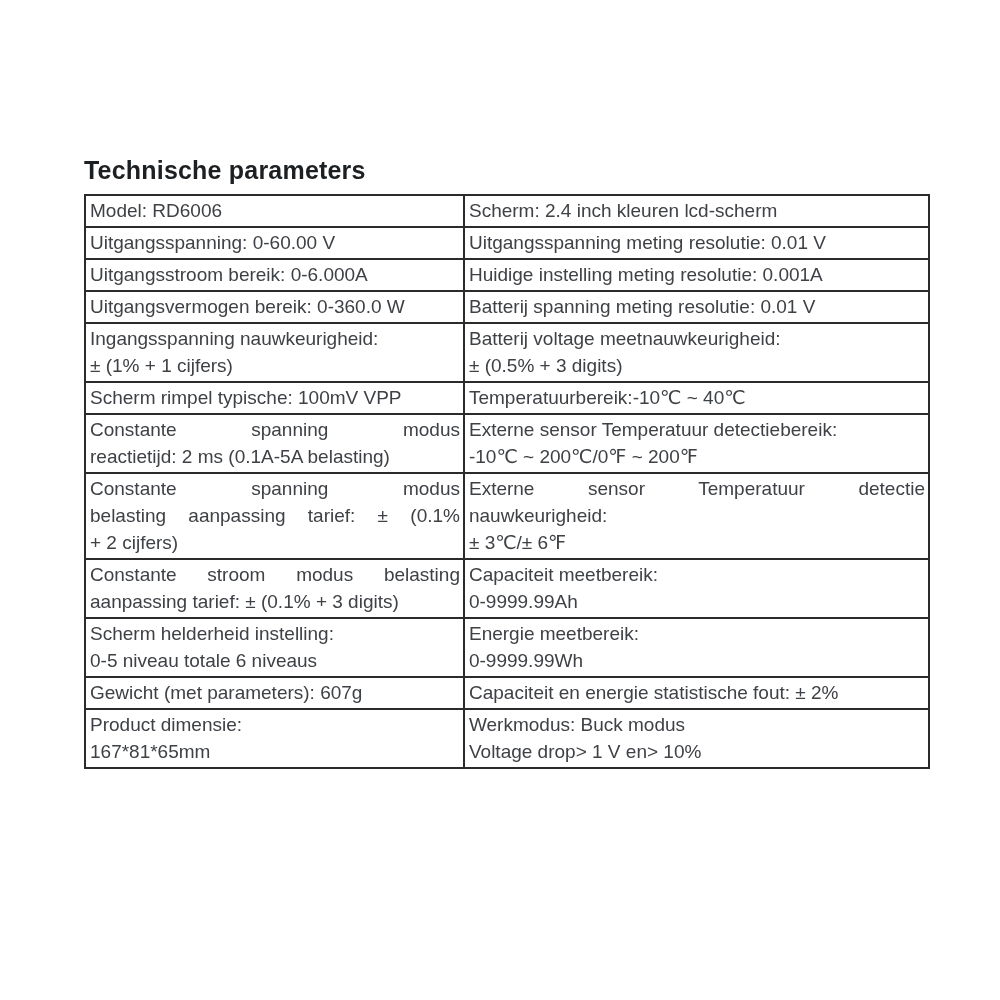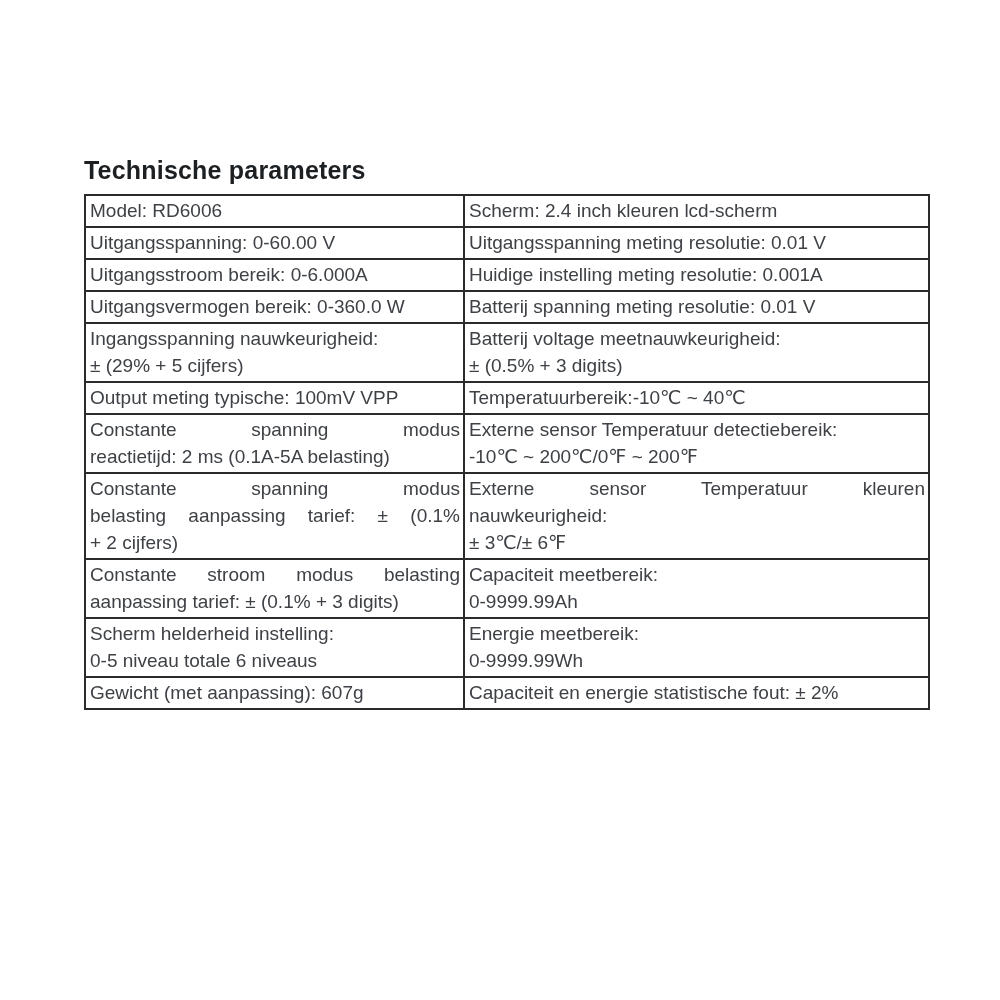--- a/index.html
+++ b/index.html
@@ -88,30 +88,30 @@
             <td class="col-left">
               <div class="cell-line">Uitgangsvermogen bereik: 0-360.0 W</div>
             </td>
             <td class="col-right">
               <div class="cell-line">Batterij spanning meting resolutie: 0.01 V</div>
             </td>
           </tr>
           <tr>
             <td class="col-left">
               <div class="cell-line">Ingangsspanning nauwkeurigheid:</div>
-              <div class="cell-line">± (29% + 5 cijfers)</div>
+              <div class="cell-line">± (1% + 1 cijfers)</div>
             </td>
             <td class="col-right">
               <div class="cell-line">Batterij voltage meetnauwkeurigheid:</div>
               <div class="cell-line">± (0.5% + 3 digits)</div>
             </td>
           </tr>
           <tr>
             <td class="col-left">
-              <div class="cell-line">Output meting typische: 100mV VPP</div>
+              <div class="cell-line">Scherm rimpel typische: 100mV VPP</div>
             </td>
             <td class="col-right">
               <div class="cell-line">Temperatuurbereik:-10℃ ~ 40℃</div>
             </td>
           </tr>
           <tr>
             <td class="col-left">
               <div class="cell-line stretch">Constante spanning modus</div>
               <div class="cell-line">reactietijd: 2 ms (0.1A-5A belasting)</div>
             </td>
@@ -120,21 +120,21 @@
               <div class="cell-line">-10℃ ~ 200℃/0℉ ~ 200℉</div>
             </td>
           </tr>
           <tr>
             <td class="col-left">
               <div class="cell-line stretch">Constante spanning modus</div>
               <div class="cell-line stretch">belasting aanpassing tarief: ± (0.1%</div>
               <div class="cell-line">+ 2 cijfers)</div>
             </td>
             <td class="col-right">
-              <div class="cell-line stretch">Externe sensor Temperatuur kleuren</div>
+              <div class="cell-line stretch">Externe sensor Temperatuur detectie</div>
               <div class="cell-line">nauwkeurigheid:</div>
               <div class="cell-line">± 3℃/± 6℉</div>
             </td>
           </tr>
           <tr>
             <td class="col-left">
               <div class="cell-line stretch">Constante stroom modus belasting</div>
               <div class="cell-line">aanpassing tarief: ± (0.1% + 3 digits)</div>
             </td>
             <td class="col-right">
@@ -147,22 +147,32 @@
               <div class="cell-line">Scherm helderheid instelling:</div>
               <div class="cell-line">0-5 niveau totale 6 niveaus</div>
             </td>
             <td class="col-right">
               <div class="cell-line">Energie meetbereik:</div>
               <div class="cell-line">0-9999.99Wh</div>
             </td>
           </tr>
           <tr>
             <td class="col-left">
-              <div class="cell-line">Gewicht (met aanpassing): 607g</div>
+              <div class="cell-line">Gewicht (met parameters): 607g</div>
             </td>
             <td class="col-right">
               <div class="cell-line">Capaciteit en energie statistische fout: ± 2%</div>
+            </td>
+          </tr>
+          <tr>
+            <td class="col-left">
+              <div class="cell-line">Product dimensie:</div>
+              <div class="cell-line">167*81*65mm</div>
+            </td>
+            <td class="col-right">
+              <div class="cell-line">Werkmodus: Buck modus</div>
+              <div class="cell-line">Voltage drop&gt; 1 V en&gt; 10%</div>
             </td>
           </tr>
         </tbody>
     </table>
   </div>
 </div>
 
 </body></html>

